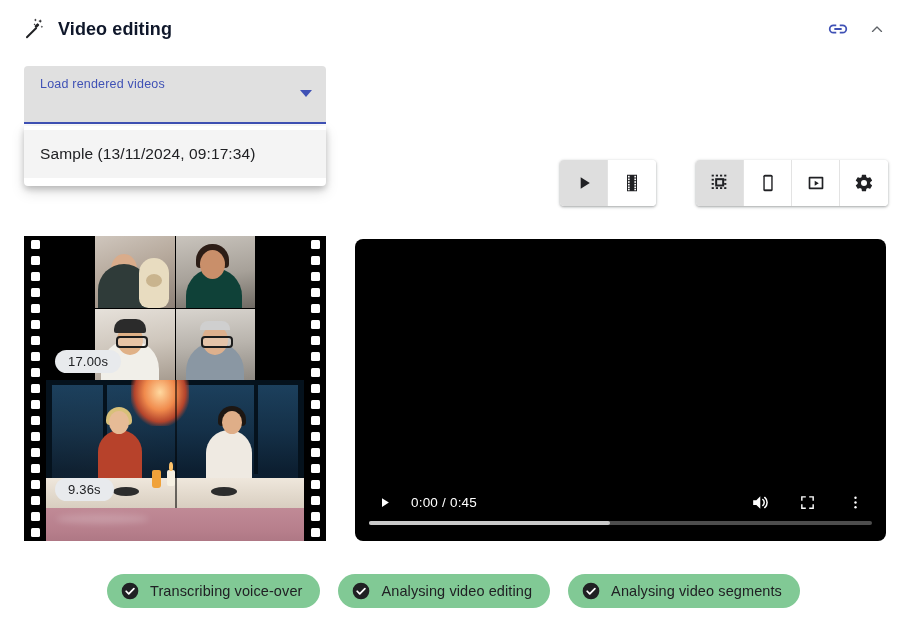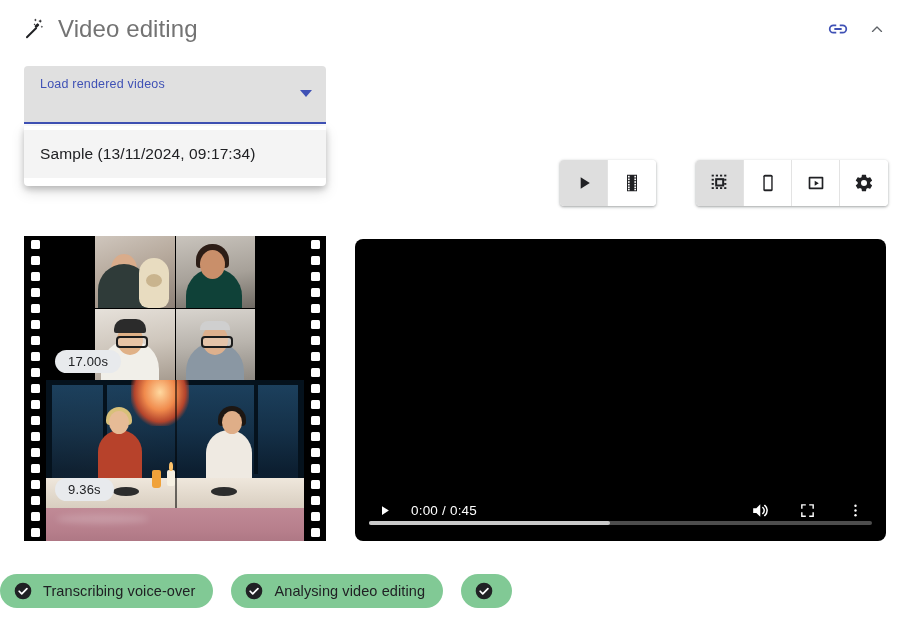--- a/index.html
+++ b/index.html
@@ -29,24 +29,24 @@
     padding: 0 18px 0 22px;
     background: #fff;
   }
   .header-left {
     display: flex;
     align-items: center;
     gap: 12px;
   }
   .wand-icon { width: 24px; height: 24px; display: block; }
   .panel-title {
-    font-size: 24px;
-    font-weight: 400;
+    font-size: 18px;
+    font-weight: 700;
     letter-spacing: .1px;
-    color: #737373;
+    color: #0f172a;
     line-height: 1;
   }
   .header-right {
     margin-left: auto;
     display: flex;
     align-items: center;
     gap: 16px;
   }
   .link-icon { width: 22px; height: 22px; display:block; }
   .chevron-up-btn {
@@ -319,21 +319,21 @@
     border-radius: 8px;
     overflow: hidden;
   }
   .player-controls {
     position: absolute;
     left: 0; right: 0; bottom: 0;
     height: 62px;
   }
   .ctl-row {
     position: absolute;
-    left: 14px; right: 14px; top: 16px;
+    left: 14px; right: 14px; top: 8px;
     height: 30px;
     display: flex;
     align-items: center;
     color: #fff;
   }
   .ctl-btn {
     width: 30px; height: 30px;
     display: flex; align-items: center; justify-content: center;
     cursor: pointer;
   }
@@ -362,20 +362,21 @@
     border-radius: 2px;
   }
 
   
   .chips {
     position: absolute;
     left: 0;
     top: 574px;
     width: 907px;
     display: flex;
+    justify-content: center;
     gap: 18px;
   }
   .chip {
     height: 34px;
     display: flex;
     align-items: center;
     gap: 10px;
     padding: 0 18px 0 13px;
     background: #81c995;
     border-radius: 17px;
@@ -677,15 +678,16 @@
     <span>Analysing video editing</span>
   </div>
 
   <div class="chip">
     <span>
       <svg class="chip-icon" viewBox="0 0 24 24" aria-hidden="true">
         <circle cx="12" cy="12" r="10" fill="#202124"></circle>
         <path d="M7.4 12.3l3.1 3.1 6.2-6.2" fill="none" stroke="#ffffff" stroke-width="2.1" stroke-linecap="round" stroke-linejoin="round"></path>
       </svg>
     </span>
+    <span>Analysing video segments</span>
   </div>
 
 </div>
 
 </body></html>

